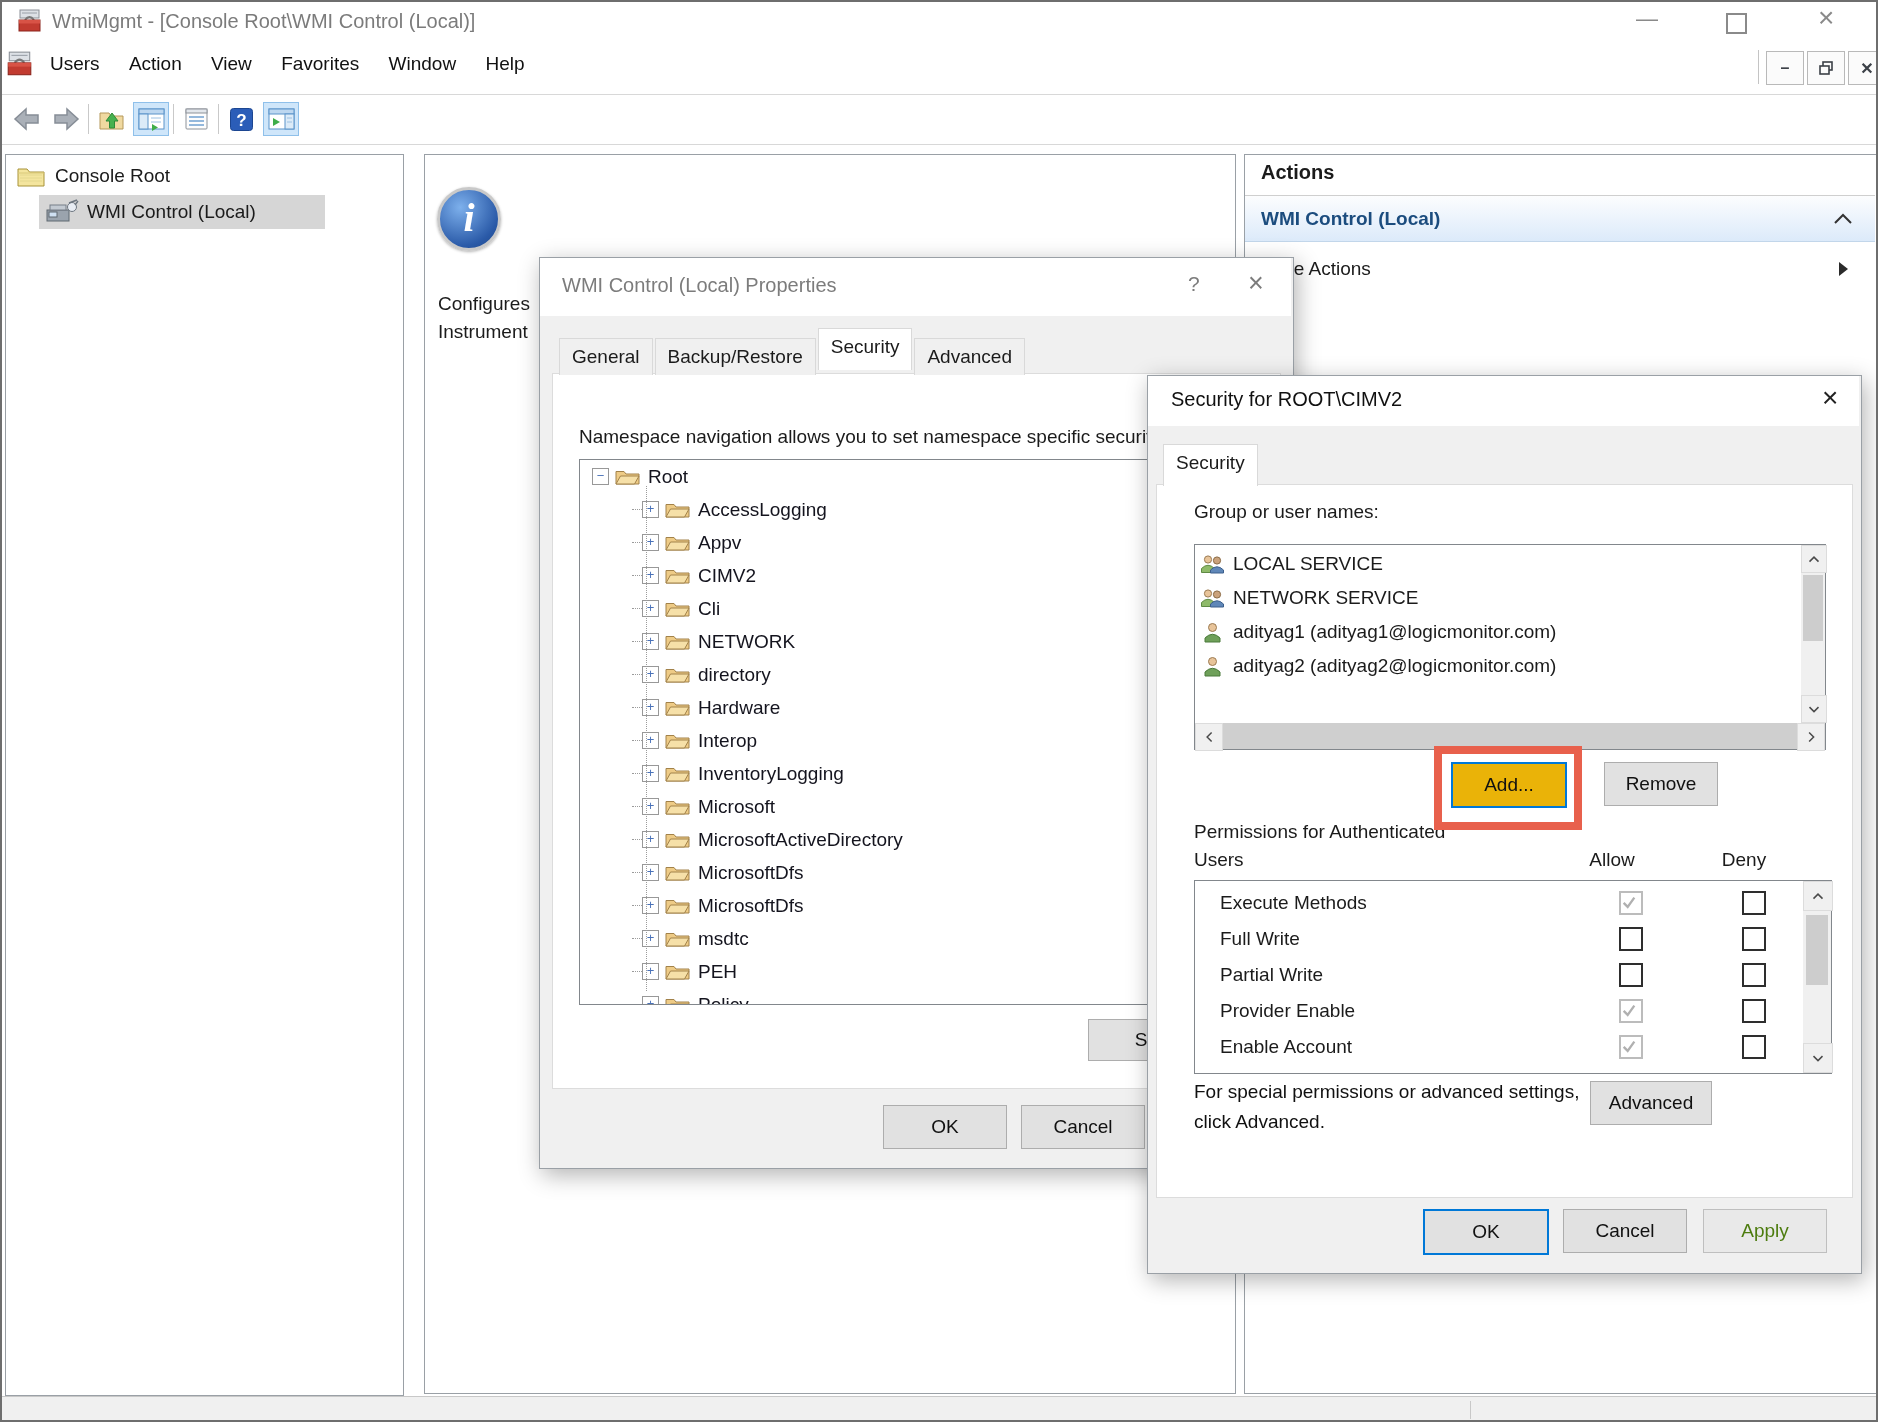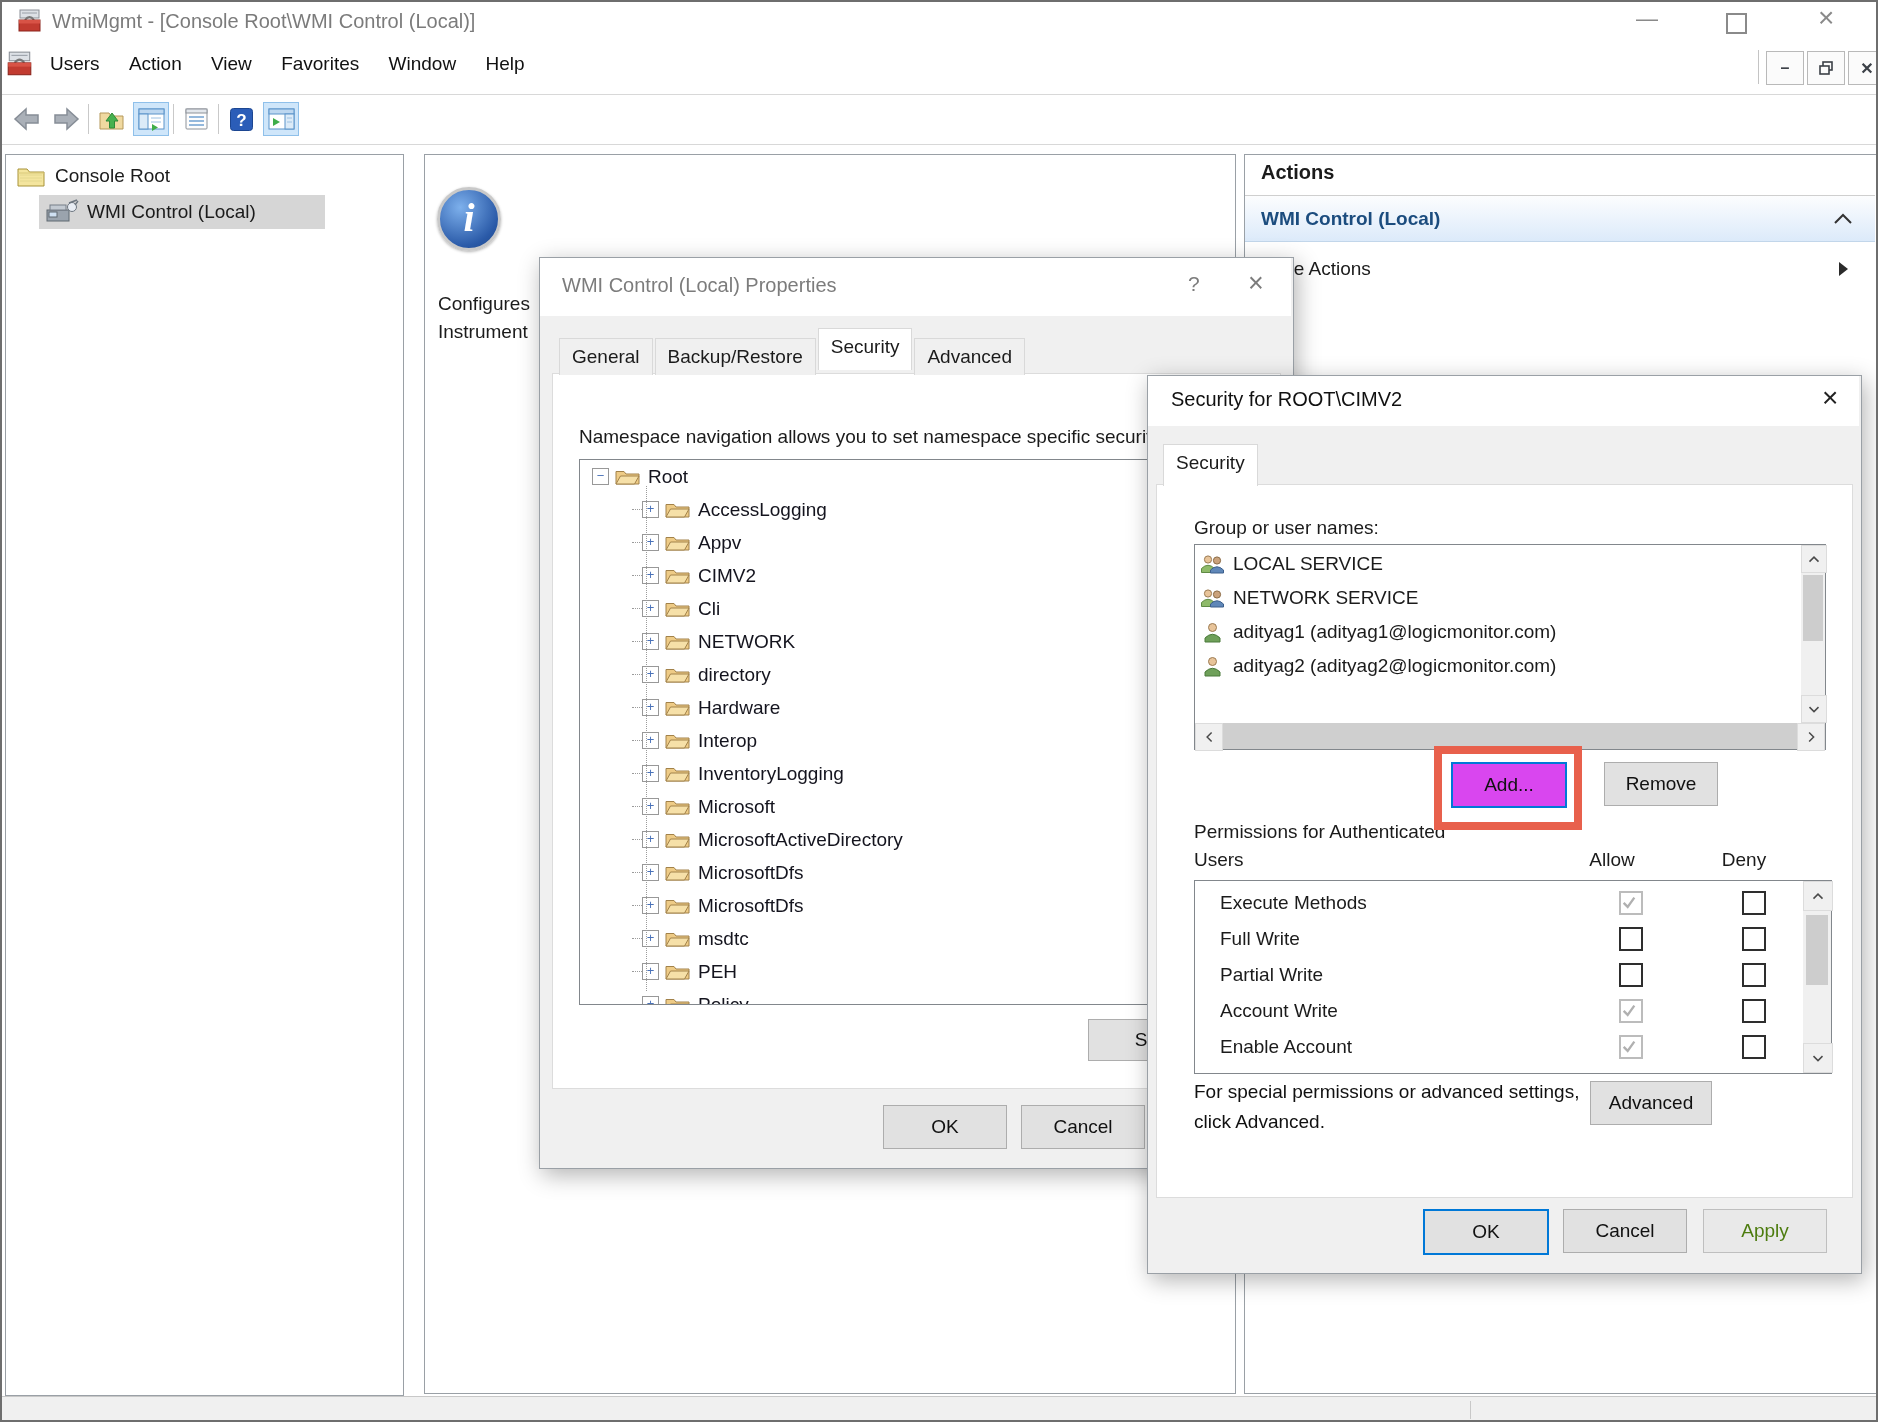--- a/index.html
+++ b/index.html
@@ -20,21 +20,21 @@
   .panel-border{border:1px solid #9aa0a6;background:#fff;}
   .tree-row-sel{background:#d6d6d6;}
   
   .dialog{background:#f0f0f0;border:1px solid #9aa0a6;box-shadow:3px 6px 22px rgba(0,0,0,0.30);}
   .dlg-title-inactive{color:#7c7c7c;font-size:20px;}
   .dlg-title-active{color:#111;font-size:20px;}
   .tab{padding:7px 12px;background:#f0f0f0;border:1px solid #d9d9d9;border-bottom:none;margin-right:2px;font-size:19px;}
   .tab.active{background:#fff;position:relative;top:-5px;padding-bottom:12px;z-index:3;border:1px solid #d9d9d9;border-bottom:none;}
   .tabpage{background:#fff;border:1px solid #dcdcdc;}
   .btn{background:#e1e1e1;border:1px solid #adadad;display:flex;align-items:center;justify-content:center;font-size:19px;color:#111;}
-  .btn.focus{background:#d946ef;border:2px solid #0078d7;}
+  .btn.focus{background:#eab308;border:2px solid #0078d7;}
   .btn.okfocus{border:2px solid #0078d7;}
   .btn.disabled{color:#4d7c0f;border-color:#bfbfbf;background:#e9e9e9;}
   .listbox{background:#fff;border:1px solid #82878c;}
   
   .ns-row{display:flex;align-items:center;height:33px;white-space:nowrap;color:#14141e;}
   .ns-expander{width:15px;height:15px;border:1px solid #989898;background:#fff;color:#4a72b8;font-size:13px;line-height:13px;text-align:center;flex:0 0 auto;}
   .ns-stub{width:10px;border-top:1px dotted #9b9b9b;flex:0 0 auto;}
   .ns-label{margin-left:8px;}
   .ns-folder{margin-left:6px;flex:0 0 auto;display:inline-flex;}
   
@@ -425,21 +425,21 @@
   <div class="abs dialog" style="left:1145px;top:373px;width:713px;height:897px;z-index:10;">
     <div class="abs" style="left:0;top:0;width:711px;height:50px;background:#fff;"></div>
     <div class="abs dlg-title-active" style="left:23px;top:12px;white-space:nowrap;">Security for ROOT\CIMV2</div>
     <div class="abs" style="left:674px;top:6px;color:#222;font-size:28px;">×</div>
 
     <div class="abs" style="left:15px;top:72px;display:flex;z-index:3;">
       <span class="tab active" style="top:-4px;">Security</span>
     </div>
 
     <div class="abs tabpage" style="left:8px;top:108px;width:695px;height:712px;">
-      <div class="abs" style="left:37px;top:32px;">Group or user names:</div>
+      <div class="abs" style="left:37px;top:16px;">Group or user names:</div>
 
       <div class="abs listbox" style="left:37px;top:59px;width:630px;height:204px;">
         <div class="abs" style="left:2px;top:2px;width:596px;height:172px;overflow:hidden;" id="user-list-rows">
             <div class="usr-row">
               <span class="usr-ic">
                 <svg width="27" height="21" viewBox="0 0 27 21">
                   <circle cx="9" cy="5.5" r="3.6" fill="#e8c49a" stroke="#9c7b52"></circle>
                   <path d="M2.5 14.5 q6.5 -6.5 13 0 v4 h-13 Z" fill="#8fba6a" stroke="#5f8a44"></path>
                   <circle cx="18" cy="6.5" r="3.6" fill="#caa27c" stroke="#8a6a44"></circle>
                   <path d="M11.5 16 q6.5 -6.5 13 0 v3 h-13 Z" fill="#5f87b8" stroke="#3c5f8c"></path>
@@ -532,21 +532,21 @@
               <span class="perm-name">Full Write</span>
               <span class="cb" style="left:424px;"></span>
               <span class="cb" style="left:547px;"></span>
             </div>
             <div class="perm-row">
               <span class="perm-name">Partial Write</span>
               <span class="cb" style="left:424px;"></span>
               <span class="cb" style="left:547px;"></span>
             </div>
             <div class="perm-row">
-              <span class="perm-name">Account Write</span>
+              <span class="perm-name">Provider Enable</span>
               <span class="cb gray" style="left:424px;"><svg width="16" height="16" viewBox="0 0 18 18">
                   <path d="M3 10 l4.5 4.5 L15 4" stroke="#b0b0b0" stroke-width="2.6" fill="none"></path>
                 </svg></span>
               <span class="cb" style="left:547px;"></span>
             </div>
             <div class="perm-row">
               <span class="perm-name">Enable Account</span>
               <span class="cb gray" style="left:424px;"><svg width="16" height="16" viewBox="0 0 18 18">
                   <path d="M3 10 l4.5 4.5 L15 4" stroke="#b0b0b0" stroke-width="2.6" fill="none"></path>
                 </svg></span>

